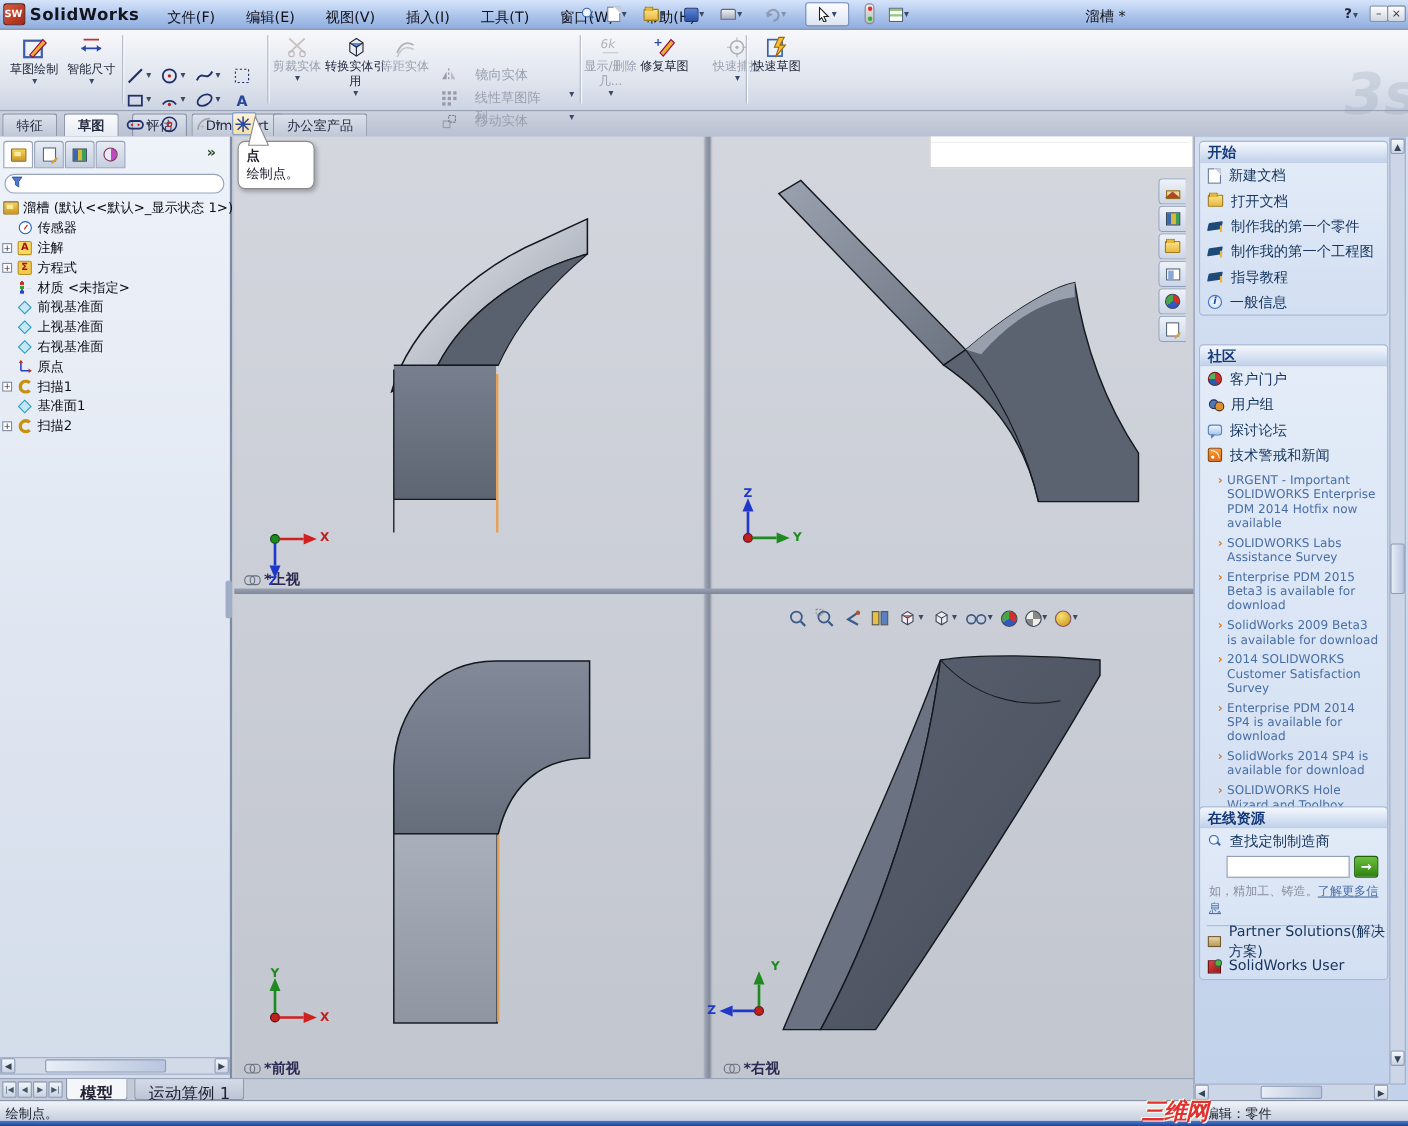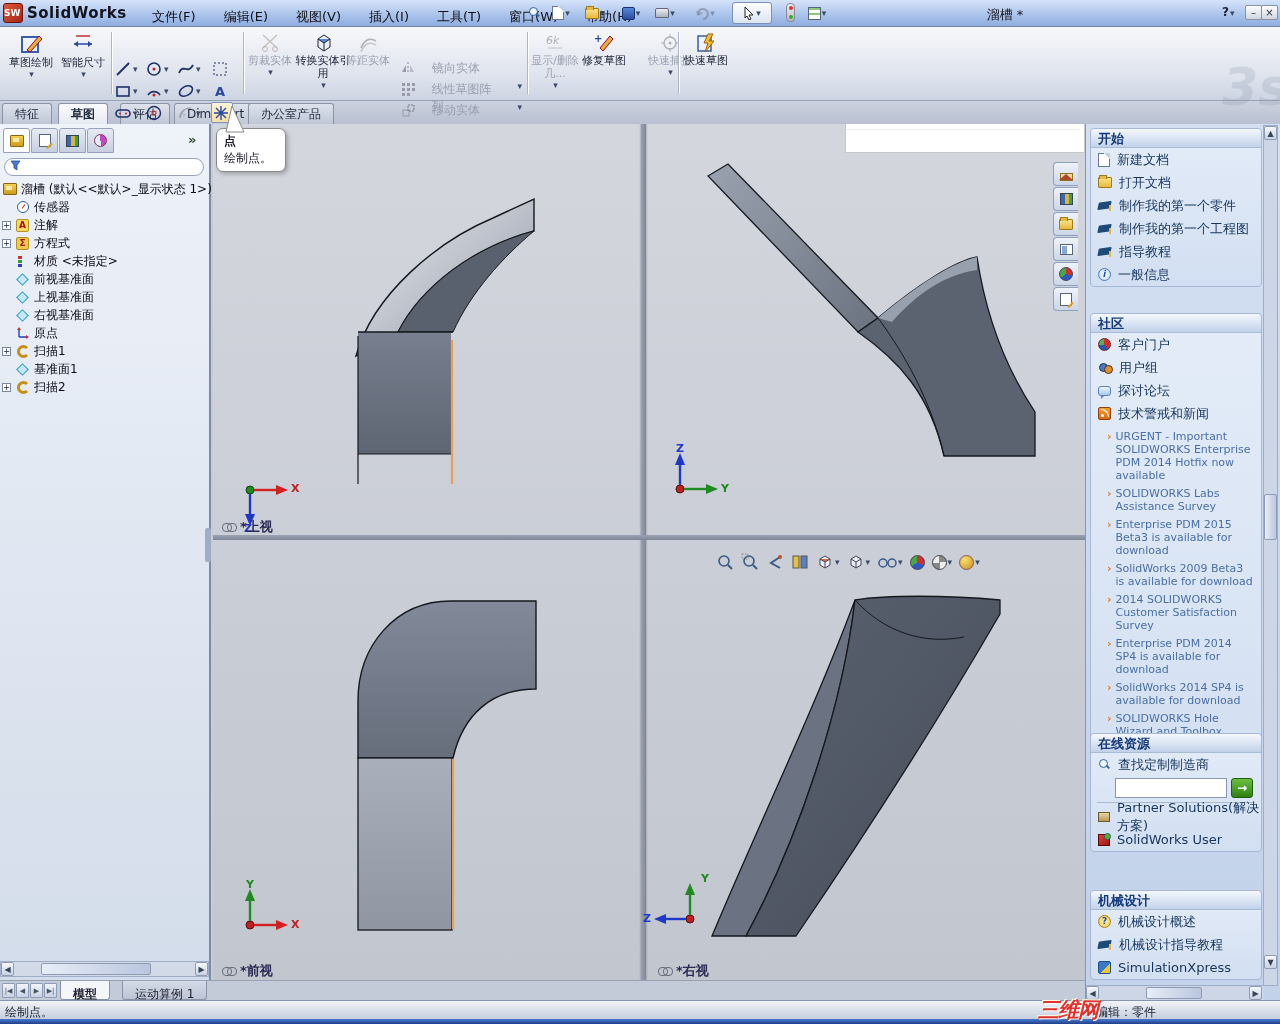--- a/index.html
+++ b/index.html
@@ -127,21 +127,21 @@
   .newsitem{display:flex;gap:4px;font-size:11px;color:#4a6fa5;line-height:13px;margin:5px 8px 5px 16px;cursor:pointer}
   .nbul{color:#e07820;font-weight:bold;flex:none;font-size:11px}
   .vscroll{position:absolute;right:2px;top:22px;width:15px;height:861px;background:#cdd6e6;border:1px solid #9fadc6}
   .sbtn{position:absolute;left:0;width:13px;height:14px;background:linear-gradient(#f6f8fb,#c8d2e4);border:1px solid #8f9cb6;text-align:center;font-size:8px;line-height:13px;color:#345;border-radius:2px}
   .sthumb{position:absolute;left:0;width:13px;background:linear-gradient(90deg,#e8edf6,#b9c6de);border:1px solid #8f9cb6;border-radius:2px}
   .hscroll{position:absolute;left:0;bottom:0;height:15px;background:#cdd6e6;border-top:1px solid #9fadc6}
 
   
   .modeltabs{left:0;top:980px;width:1085px;height:20px;background:#c3cad8;border-top:1px solid #98a2b6;z-index:6}
   .navb{width:13px;height:15px;background:linear-gradient(#f2f5fa,#c9d2e2);border:1px solid #8f9cb6;font-size:7px;text-align:center;line-height:14px;color:#456;border-radius:1px}
-  .mtab{position:absolute;top:0;height:19px;line-height:18px;padding:4px 12px;font-size:12px;color:#223;background:linear-gradient(#d5dbe7,#bcc4d4);border:1px solid #8a94a8;border-top:none;border-radius:0 0 3px 3px;cursor:pointer}
+  .mtab{position:absolute;top:0;height:19px;line-height:18px;padding:4px 12px;font-size:15px;color:#223;background:linear-gradient(#d5dbe7,#bcc4d4);border:1px solid #8a94a8;border-top:none;border-radius:0 0 3px 3px;cursor:pointer}
   .mtab.active{background:#f4f6fa;font-weight:bold}
   .statusbar{left:0;top:1000px;width:1280px;height:19px;background:linear-gradient(#f0f3f8,#c6cfde);border-top:1px solid #8894aa;z-index:6;font-size:12px;color:#1a2030}
   .bluestrip{left:0;top:1019px;width:1280px;height:5px;background:linear-gradient(#4a7ad0,#1e3f8a);z-index:6}
   .wmred{left:1038px;top:996px;z-index:30;font-size:21px;font-weight:bold;color:#e03030;text-shadow:1px 1px 0 #fff,-1px -1px 0 #ffd;letter-spacing:-1px;font-style:italic}
 
   .lp-hscroll{position:absolute;left:0;top:837px;width:209px;height:16px;background:#d2dae8;border:1px solid #9fadc6}
 </style>
 </head>
 <body>
 
@@ -825,46 +825,34 @@
   <div class="sec" style="top:630px">
     <div class="sech">在线资源</div>
     <div class="tp-item">
         <span class="i-mag"></span>
         <span>查找定制制造商</span>
       </div>
     <div style="display:flex;align-items:center;gap:4px;padding:2px 8px 2px 24px">
       <input style="width: 112px; height: 20px; border: 1px solid rgb(136, 150, 176); font-size: 11px; padding: 0px 3px;">
       <span style="width:22px;height:20px;background:linear-gradient(#6cc040,#2e8010);border:1px solid #1c6008;border-radius:3px;color:#fff;font-weight:bold;text-align:center;line-height:19px">→</span>
     </div>
+    <div style="font-size:11px;color:#8a8fa0;padding:3px 8px 6px 8px">
+      <span>如，精加工、铸造。</span><span style="color:#4a6fa5;text-decoration:underline">了解更多信息</span>
+    </div>
     <div style="border-top:1px solid #aabbd6;margin:2px 6px"></div>
     <div class="tp-item">
         <span class="i-partner"></span>
         <span>Partner Solutions(解决方案)</span>
       </div>
     <div class="tp-item">
         <span class="i-labs"></span>
         <span>SolidWorks User</span>
       </div>
   </div>
 
-  <div class="sec" style="top:787px">
-    <div class="sech">机械设计</div>
-    <div class="tp-item">
-        <span class="i-q">?</span>
-        <span>机械设计概述</span>
-      </div>
-    <div class="tp-item">
-        <span class="i-cap"></span>
-        <span>机械设计指导教程</span>
-      </div>
-    <div class="tp-item">
-        <span class="i-sim"></span>
-        <span>SimulationXpress</span>
-      </div>
-  </div>
 
   <div class="vscroll">
     <span class="sbtn" style="top:0">▲</span>
     <span class="sthumb" style="top:368px;height:46px"></span>
     <span class="sbtn" style="bottom:16px;top:auto">▼</span>
   </div>
 
   <div class="hscroll" style="width:178px">
     <span class="sbtn" style="left:0;top:0">◀</span>
     <span class="sthumb" style="left:60px;top:1px;width:56px;height:12px"></span>

